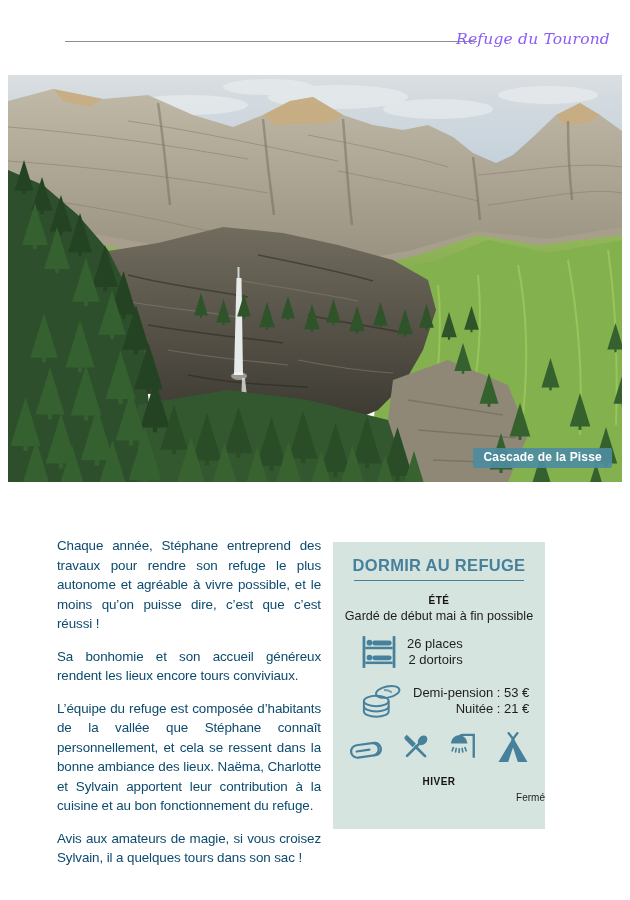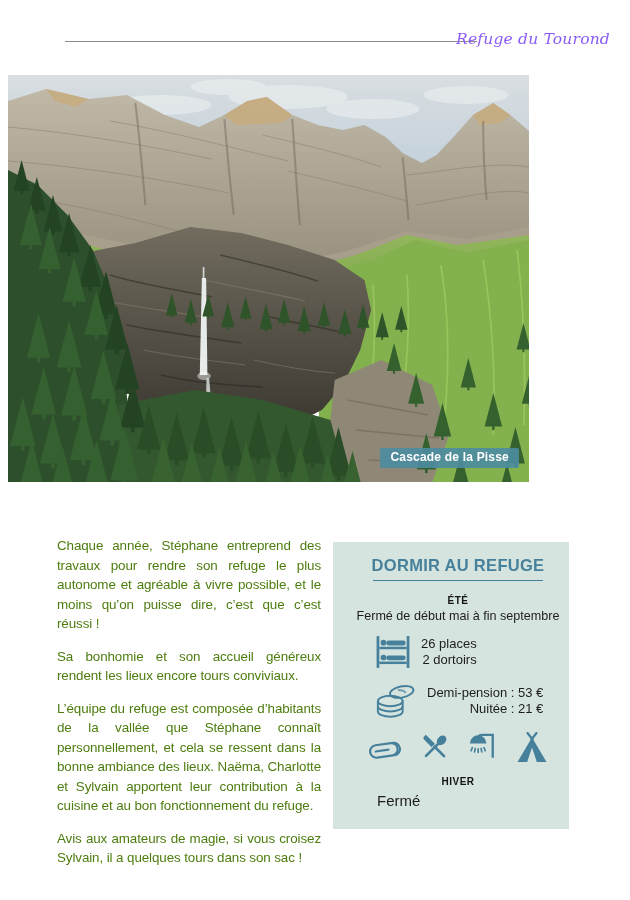--- a/index.html
+++ b/index.html
@@ -13,52 +13,52 @@
 
   
   .header-rule { position:absolute; left:65px; top:41px; width:412px; height:1px; background:#8d8d8d; }
   .header-title {
     position:absolute; top:30px; right:20px;
     font-family:"DejaVu Serif", serif; font-style:italic;
     font-size:15.5px; color:#8b5cf6; letter-spacing:.2px;
   }
 
   
-  .photo { position:absolute; left:8px; top:75px; width:521px; height:407px; }
+  .photo { position:absolute; left:8px; top:75px; width:614px; height:407px; }
   .photo svg { display:block; width:100%; height:100%; }
   .photo-caption {
     position:absolute; right:10px; bottom:14px;
     background:rgba(77,140,160,.92); color:#fff;
     font-size:12px; font-weight:bold; letter-spacing:.2px;
     padding:2px 10px 4px; border-radius:2px;
   }
 
   
   .article {
     position:absolute; left:57px; top:536px; width:264px;
     font-size:13.4px; line-height:19.5px; text-align:justify;
-    letter-spacing:-0.1px; color:#4d7c0f;
+    letter-spacing:-0.1px; color:#0c4a6e;
   }
   .article p { margin-bottom:13px; }
   .article p:last-child { margin-bottom:16px; }
 
   
   .infobox {
-    position:absolute; left:333px; top:542px; width:236px; height:287px;
-    background:#d6e4e0; text-align:center;padding-left:14px;
+    position:absolute; left:333px; top:542px; width:212px; height:287px;
+    background:#d6e4e0; text-align:center;
   }
   .infobox-title { margin-top:14px; font-size:16.5px; font-weight:bold; color:#47809b; letter-spacing:.3px; }
   .infobox-rule { width:170px; height:1px; background:#47809b; margin:5px auto 0; }
   .season-heading { margin-top:14px; font-size:10px; font-weight:bold; color:#141414; letter-spacing:.5px; }
   .guard-note { margin-top:3px; font-size:12.6px; }
   .fact-row { display:flex; align-items:center; gap:10px; margin:11px 0 0 28px; text-align:right; }
   .fact-icon { color:#47809b; flex:0 0 auto; display:flex; }
   .fact-text { font-size:13px; line-height:16px; }
   .amenities { display:flex; justify-content:center; align-items:flex-end; gap:14px; margin-top:13px; color:#47809b; height:34px; }
-  .winter-status { margin:5px 0 0 30px; text-align:left; font-size:15px; }
+  .winter-status { margin:5px 0 0 30px; text-align:right; font-size:10px; }
 </style>
 </head>
 <body>
 
 <div class="page">
 
   <div class="header-rule"></div>
   <div class="header-title">Refuge du Tourond</div>
 
   <figure class="photo">
@@ -252,21 +252,21 @@
     <p>Sa bonhomie et son accueil généreux rendent les lieux encore tours conviviaux.</p>
     <p>L’équipe du refuge est composée d’habitants de la vallée que Stéphane connaît personnellement, et cela se ressent dans la bonne ambiance des lieux. Naëma, Charlotte et Sylvain apportent leur contribution à la cuisine et au bon fonctionnement du refuge.</p>
     <p>Avis aux amateurs de magie, si vous croisez Sylvain, il a quelques tours dans son sac !</p>
   </section>
 
   <aside class="infobox">
     <h2 class="infobox-title">DORMIR AU REFUGE</h2>
     <div class="infobox-rule"></div>
 
     <h3 class="season-heading">ÉTÉ</h3>
-    <p class="guard-note">Fermé de début mai à fin septembre</p>
+    <p class="guard-note">Gardé de début mai à fin possible</p>
 
     <div class="fact-row">
       <span class="fact-icon">
         <svg width="36" height="36" viewBox="0 0 34 34" fill="currentColor">
           <rect x="1.5" y="2" width="2.6" height="30"></rect>
             <rect x="29.9" y="2" width="2.6" height="30"></rect>
           <circle cx="8" cy="8.2" r="2.7"></circle>
             <rect x="10.6" y="6.2" width="18.4" height="4.6" rx="2.3"></rect>
           <rect x="4.1" y="12" width="25.8" height="2.4"></rect>
           <circle cx="8" cy="22.2" r="2.7"></circle>

